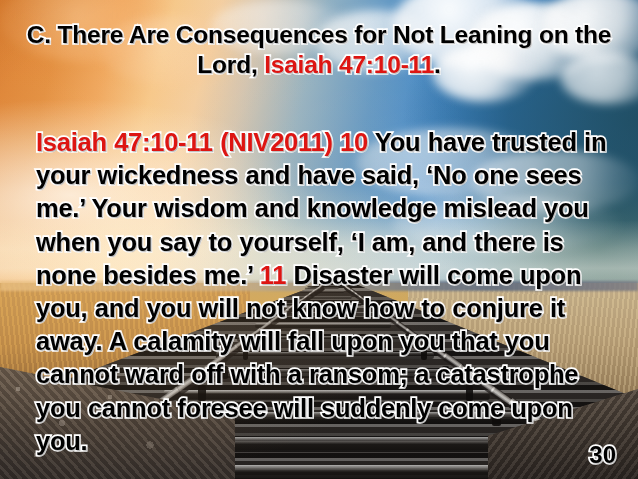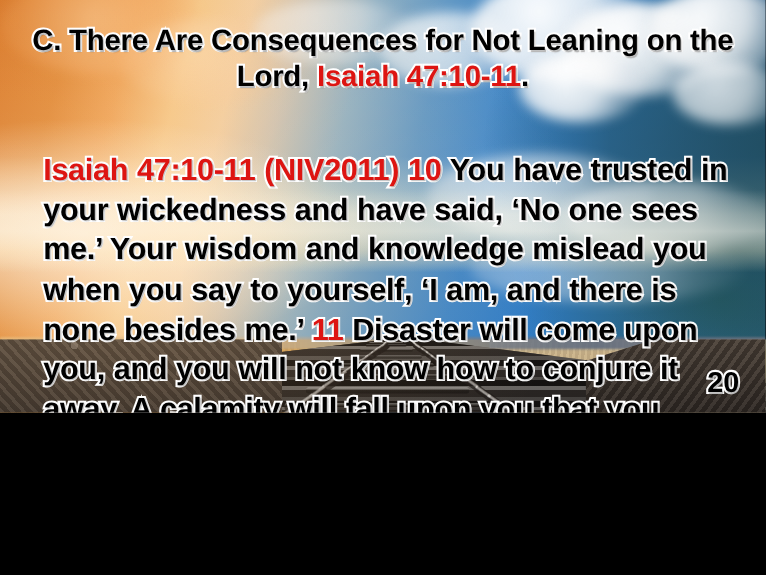--- a/index.html
+++ b/index.html
@@ -3,21 +3,21 @@
 <meta charset="utf-8">
 <style>
   html, body {
     margin: 0;
     padding: 0;
     background: #000;
   }
   #slide {
     position: relative;
     width: 638px;
-    height: 344px;
+    height: 479px;
     overflow: hidden;
     font-family: "Liberation Sans", sans-serif;
     user-select: none;
   }
 
   
   .bg-layer { position: absolute; inset: 0; }
 
   
   .bg-sky {
@@ -471,15 +471,15 @@
   <div class="text-layer">
 
     <div id="title" class="outlined">
       <span>C. There Are Consequences for Not Leaning on the Lord, </span><span class="red">Isaiah 47:10-11</span><span>.</span>
     </div>
 
     <div id="verse" class="outlined">
       <span class="red">Isaiah 47:10-11 (NIV2011) </span><span class="red">10</span><span>  You have trusted in your wickedness and have said, ‘No one sees me.’ Your wisdom and knowledge mislead you when you say to yourself, ‘I am, and there is none besides me.’ </span><span class="red">11</span><span>  Disaster will come upon you, and you will not know how to conjure it away. A calamity will fall upon you that you cannot ward off with a ransom; a catastrophe you cannot foresee will suddenly come upon you.</span>
     </div>
 
-    <div id="page-number" class="outlined">20</div>
+    <div id="page-number" class="outlined">30</div>
   </div>
 </div>
 
 </body></html>

